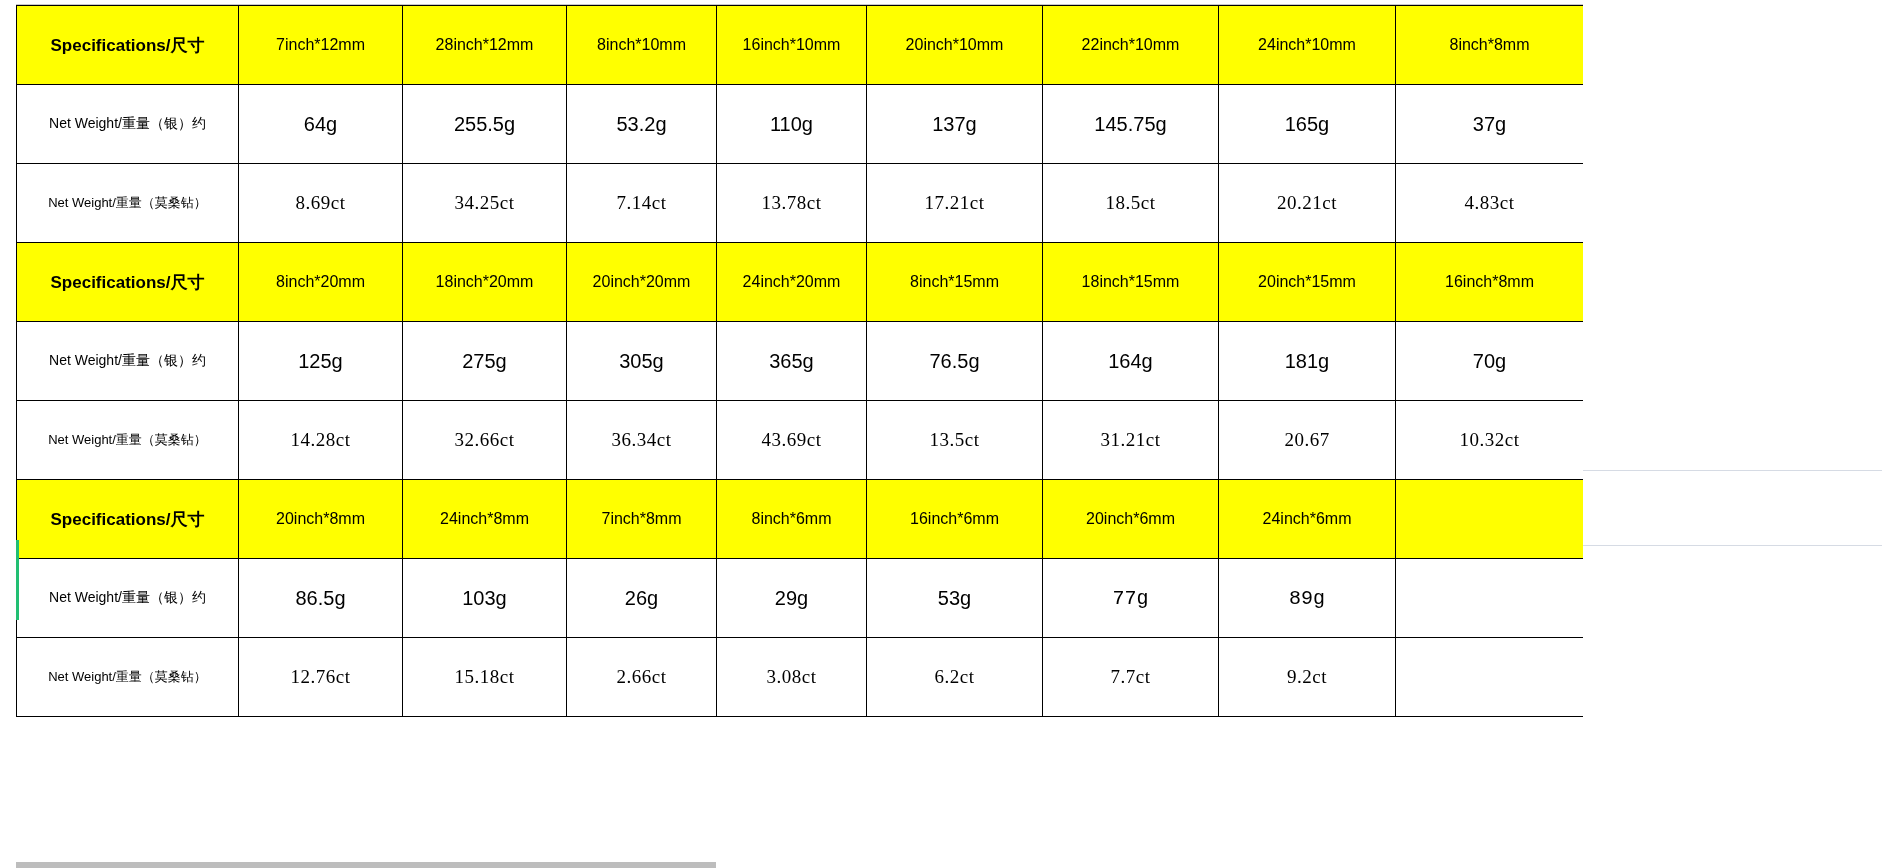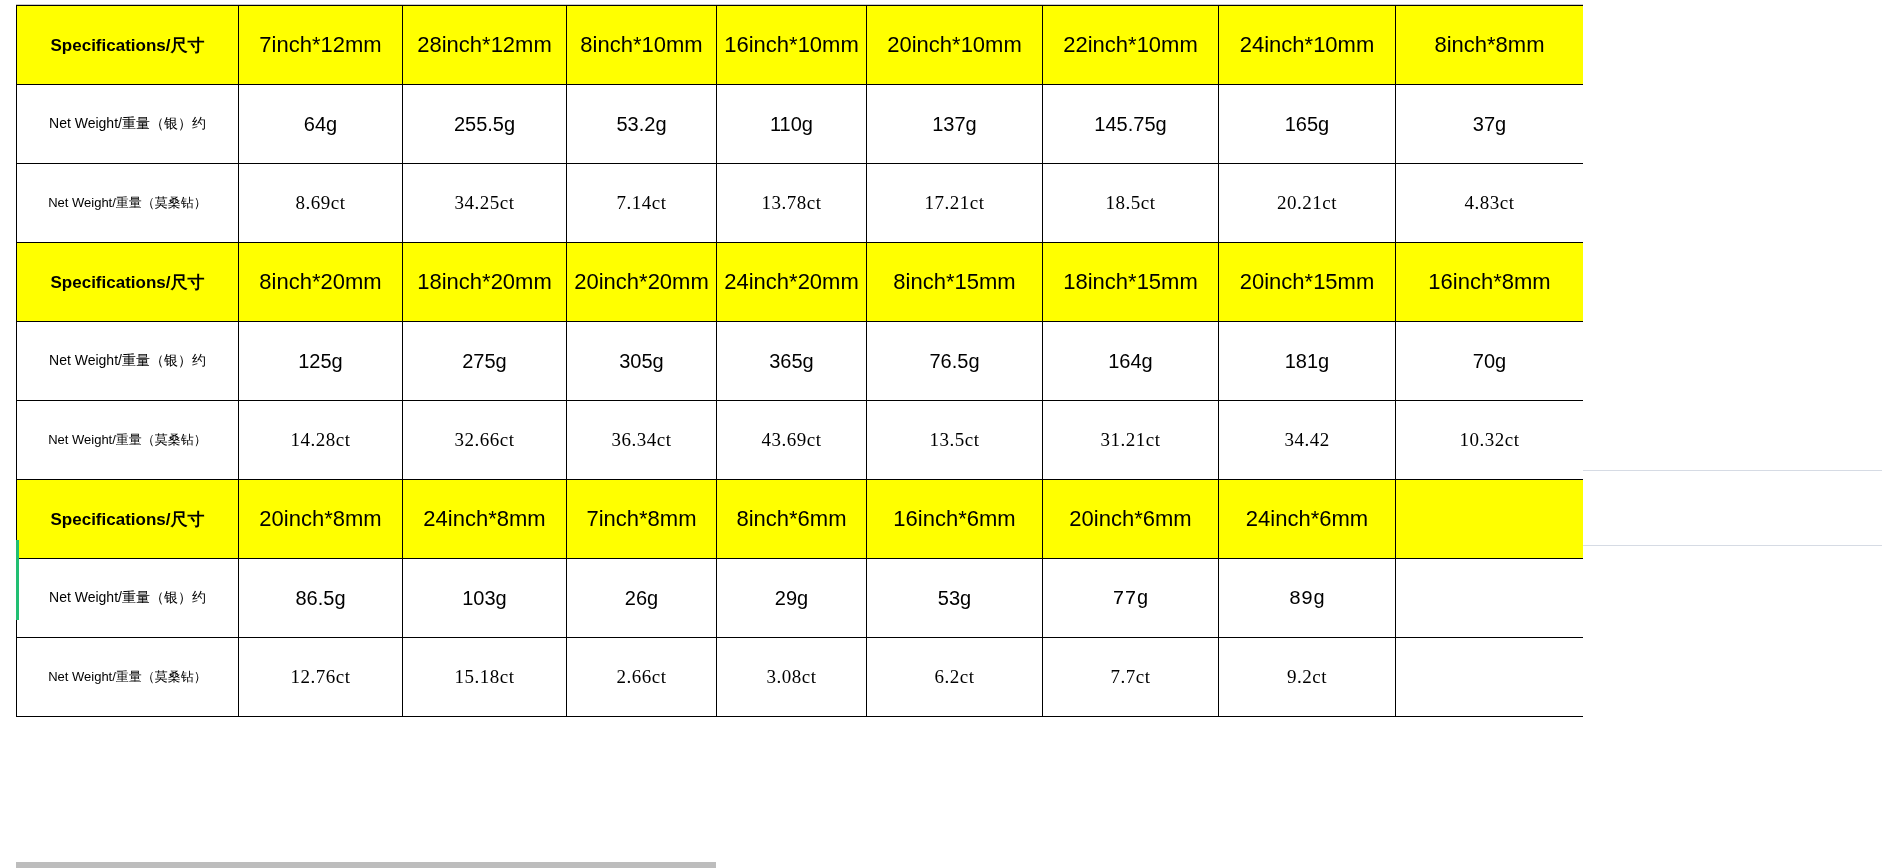--- a/index.html
+++ b/index.html
@@ -40,21 +40,21 @@
   col.c8{width:188px;}
 
   tr.r-spec td{
     background:#ffff00;
     height:74px;
     font-weight:bold;
     font-size:17px;
   }
   tr.r-spec td.v{
     font-weight:normal;
-    font-size:22px;
+    font-size:16px;
   }
   tr.r-silver td{
     background:#ffffff;
     height:74px;
     font-size:20px;
   }
   tr.r-silver td.lbl{font-weight:normal;font-size:14px;}
   tr.r-moiss td{
     background:#ffffff;
     height:74px;
@@ -183,21 +183,21 @@
           <td class="v">70g</td>
         </tr>
         <tr class="r-moiss">
           <td class="lbl">Net Weight/重量（莫桑钻）</td>
           <td class="v">14.28ct</td>
           <td class="v">32.66ct</td>
           <td class="v">36.34ct</td>
           <td class="v">43.69ct</td>
           <td class="v">13.5ct</td>
           <td class="v">31.21ct</td>
-          <td class="v">34.42</td>
+          <td class="v">20.67</td>
           <td class="v">10.32ct</td>
         </tr>
 
         <tr class="r-spec">
           <td class="lbl">Specifications/尺寸</td>
           <td class="v">20inch*8mm</td>
           <td class="v">24inch*8mm</td>
           <td class="v">7inch*8mm</td>
           <td class="v">8inch*6mm</td>
           <td class="v">16inch*6mm</td>

